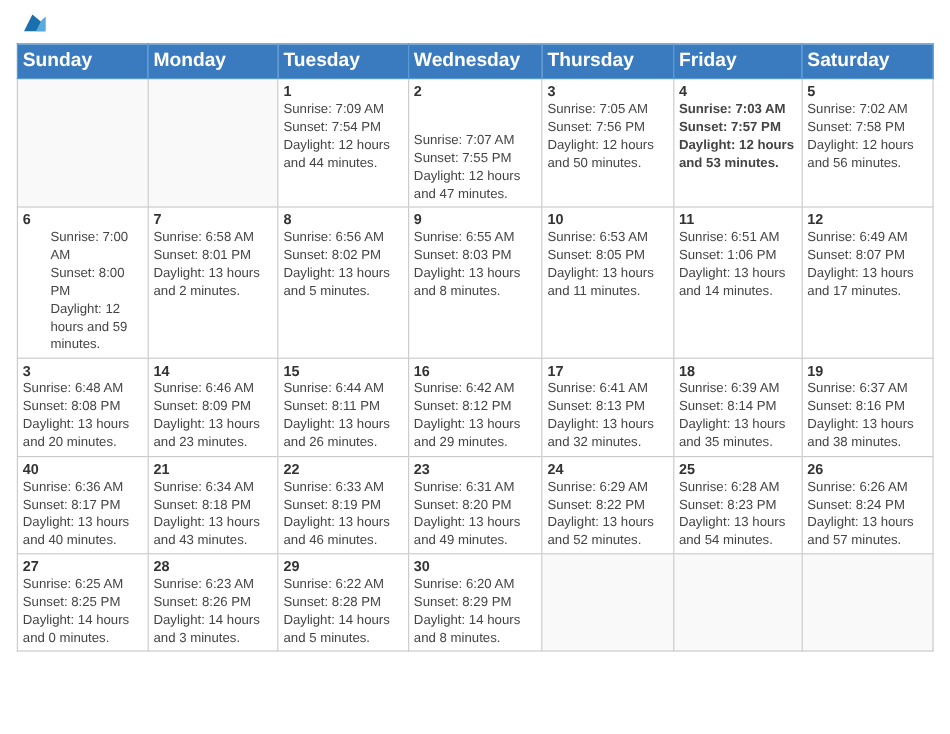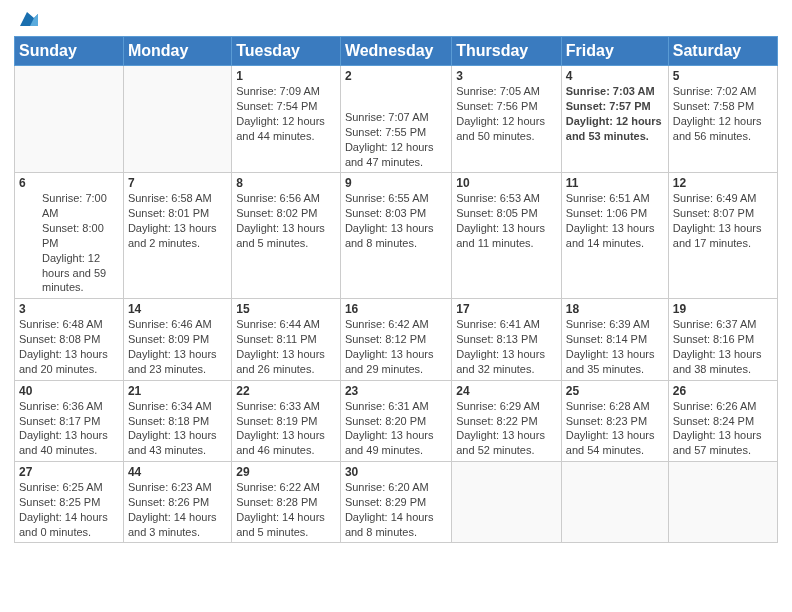--- a/index.html
+++ b/index.html
@@ -307,21 +307,21 @@
           </td>
         </tr>
         <tr>
           <td>
             <span class="day-number">27</span>
             <div class="day-info" style="white-space: pre-line;">Sunrise: 6:25 AM
 Sunset: 8:25 PM
 Daylight: 14 hours and 0 minutes.</div>
           </td>
           <td>
-            <span class="day-number">44</span>
+            <span class="day-number">28</span>
             <div class="day-info" style="white-space: pre-line;">Sunrise: 6:23 AM
 Sunset: 8:26 PM
 Daylight: 14 hours and 3 minutes.</div>
           </td>
           <td>
             <span class="day-number">29</span>
             <div class="day-info" style="white-space: pre-line;">Sunrise: 6:22 AM
 Sunset: 8:28 PM
 Daylight: 14 hours and 5 minutes.</div>
           </td>

